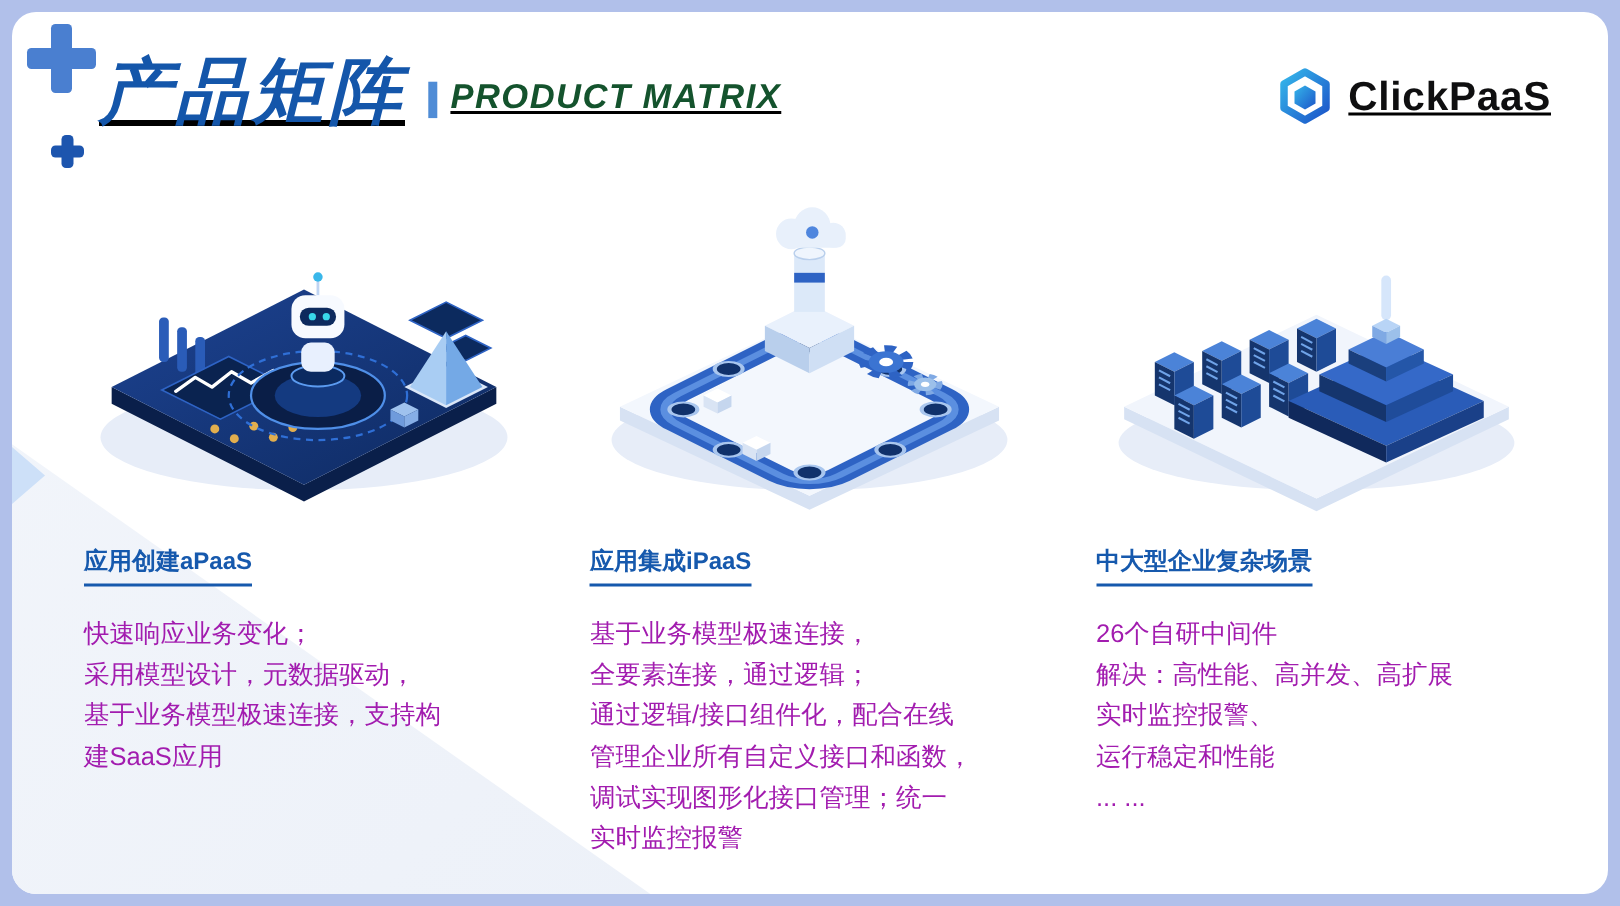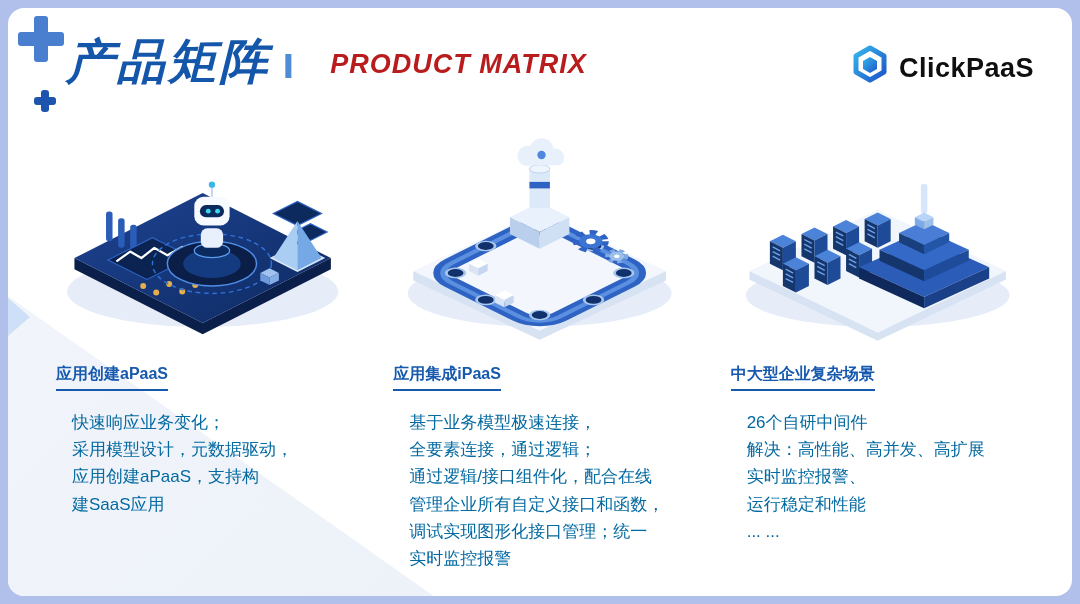--- a/index.html
+++ b/index.html
@@ -27,45 +27,45 @@
   .plus b{position:absolute;background:currentColor;border-radius:3px;display:block;}
   .plus-large{left:10px;top:8px;width:46px;height:46px;color:#4a7fd0;}
   .plus-large b.h{left:0;top:16px;width:46px;height:14px;}
   .plus-large b.v{left:16px;top:0;width:14px;height:46px;}
   .plus-small{left:26px;top:82px;width:22px;height:22px;color:#1d55ae;}
   .plus-small b.h{left:0;top:7px;width:22px;height:8px;}
   .plus-small b.v{left:7px;top:0;width:8px;height:22px;}
   
   .header{
     position:absolute;top:28px;left:48px;right:38px;z-index:3;
-    display:flex;justify-content:space-between;align-items:flex-start;
+    display:flex;justify-content:space-between;align-items:flex-start;text-decoration:underline;
   }
   .title-wrap{display:flex;align-items:flex-end;gap:14px;padding-left:10px;}
   .main-title{
     font-size:48px;font-weight:900;font-style:italic;color:#1456aa;
     letter-spacing:3px;line-height:1.1;margin:0;
   }
   .subtitle-wrap{display:flex;align-items:center;gap:9px;margin-bottom:9px;}
   .divider-bar{font-size:26px;font-weight:900;font-style:italic;color:#4f8cd6;transform:scaleX(1.8);}
-  .subtitle{font-size:27px;font-weight:800;font-style:italic;color:#b91c1c;letter-spacing:1px;margin-left:30px;}
-  .logo{display:flex;align-items:flex-end;gap:9px;margin-top:8px;}
+  .subtitle{font-size:23px;font-weight:800;font-style:italic;color:#14532d;letter-spacing:1px;}
+  .logo{display:flex;align-items:center;gap:9px;margin-top:8px;}
   .brand{font-size:27px;font-weight:800;color:#0f0f10;letter-spacing:.5px;}
   
   .content{
     position:absolute;top:112px;left:46px;right:46px;z-index:2;
     display:flex;gap:40px;
   }
   .column{flex:1;min-width:0;}
   .illus{height:224px;display:flex;align-items:flex-end;justify-content:center;}
   .illus svg{width:100%;max-width:300px;height:auto;}
   .col-title{
     display:inline-block;font-size:16px;font-weight:800;color:#1659ad;
     border-bottom:2px solid #1659ad;padding-bottom:4px;margin:20px 0 18px 2px;
   }
-  .col-text{font-size:17px;color:#0369a1;line-height:1.6;margin-left:18px;}
+  .col-text{font-size:17px;color:#a21caf;line-height:1.6;margin-left:2px;}
 </style>
 </head>
 <body>
 
 <div class="card">
 
   <div class="bg-band"></div>
   <div class="edge-triangle"></div>
   <div class="plus plus-large">
       <b class="h"></b>
@@ -153,21 +153,21 @@
             <polygon points="222,156 232,151 242,156 232,161" fill="#9fc2ee"></polygon>
             <polygon points="222,156 222,164 232,169 232,161" fill="#6f9bdc"></polygon>
             <polygon points="242,156 242,164 232,169 232,161" fill="#86aee6"></polygon>
           </g>
         </svg>
       </div>
       <div><span class="col-title">应用创建aPaaS</span></div>
       <div class="col-text">
         <div>快速响应业务变化；</div>
         <div>采用模型设计，元数据驱动，</div>
-        <div>应用创建aPaaS，支持构</div>
+        <div>基于业务模型极速连接，支持构</div>
         <div>建SaaS应用</div>
       </div>
     </div>
 
     <div class="column">
       <div class="illus">
         <svg viewBox="0 0 320 232">
           <ellipse cx="160" cy="178" rx="142" ry="36" fill="#e7edf8"></ellipse>
           <path d="M24,154 L24,164 L160,228 L296,164 L296,154 L160,218 Z" fill="#d7e2f3"></path>
           <polygon points="160,90 296,154 160,218 24,154" fill="#f3f7fd"></polygon>

